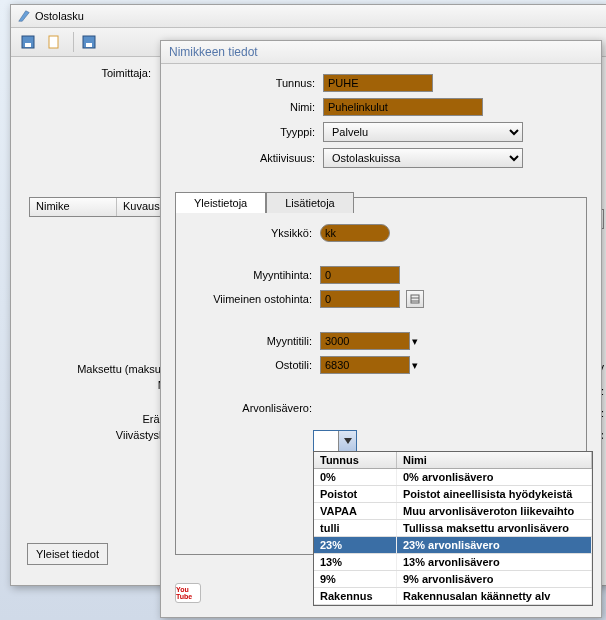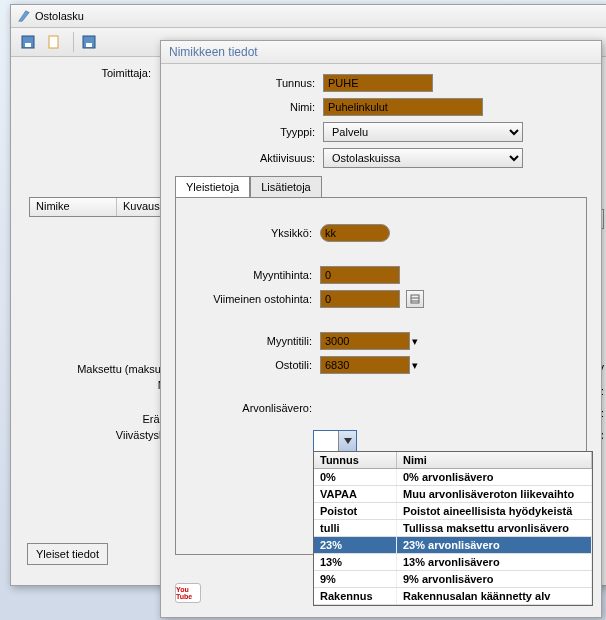--- a/index.html
+++ b/index.html
@@ -159,27 +159,27 @@
 }
 .dlg-row input.short { width: 100px; }
 .dlg-row input.med { width: 150px; }
 .dlg-row select { width: 200px; background: linear-gradient(to bottom,#fcfcfc,#e4e4e4); }
 .tabs {
   margin-top: 8px;
   border-bottom: 1px solid #888;
 }
 .tabs .tabh {
   display: inline-block;
-  padding: 4px 10px;
+  padding: 4px 18px;
   border: 1px solid #888;
   border-bottom: none;
   background: #fff;
   font-size: 11px;
   position: relative;
-  top: 0;
+  top: 16px;
   text-align: center;
 }
 .tabs .tabh.inactive {
   background: #e8e8e8;
 }
 .tab-content {
   border: 1px solid #888;
   border-top: none;
   padding: 16px 10px 10px 10px;
   background: #f0f0f0;
@@ -416,26 +416,26 @@
     <div class="dd-head">
       <div class="col-a">Tunnus</div>
       <div class="col-b">Nimi</div>
     </div>
     <div id="dd-rows">
         <div class="dd-row">
           <div class="col-a">0%</div>
           <div class="col-b">0% arvonlisävero</div>
         </div>
         <div class="dd-row">
+          <div class="col-a">Poistot</div>
+          <div class="col-b">Poistot aineellisista hyödykeistä</div>
+        </div>
+        <div class="dd-row">
           <div class="col-a">VAPAA</div>
           <div class="col-b">Muu arvonlisäveroton liikevaihto</div>
-        </div>
-        <div class="dd-row">
-          <div class="col-a">Poistot</div>
-          <div class="col-b">Poistot aineellisista hyödykeistä</div>
         </div>
         <div class="dd-row">
           <div class="col-a">tulli</div>
           <div class="col-b">Tullissa maksettu arvonlisävero</div>
         </div>
         <div class="dd-row sel">
           <div class="col-a">23%</div>
           <div class="col-b">23% arvonlisävero</div>
         </div>
         <div class="dd-row">

